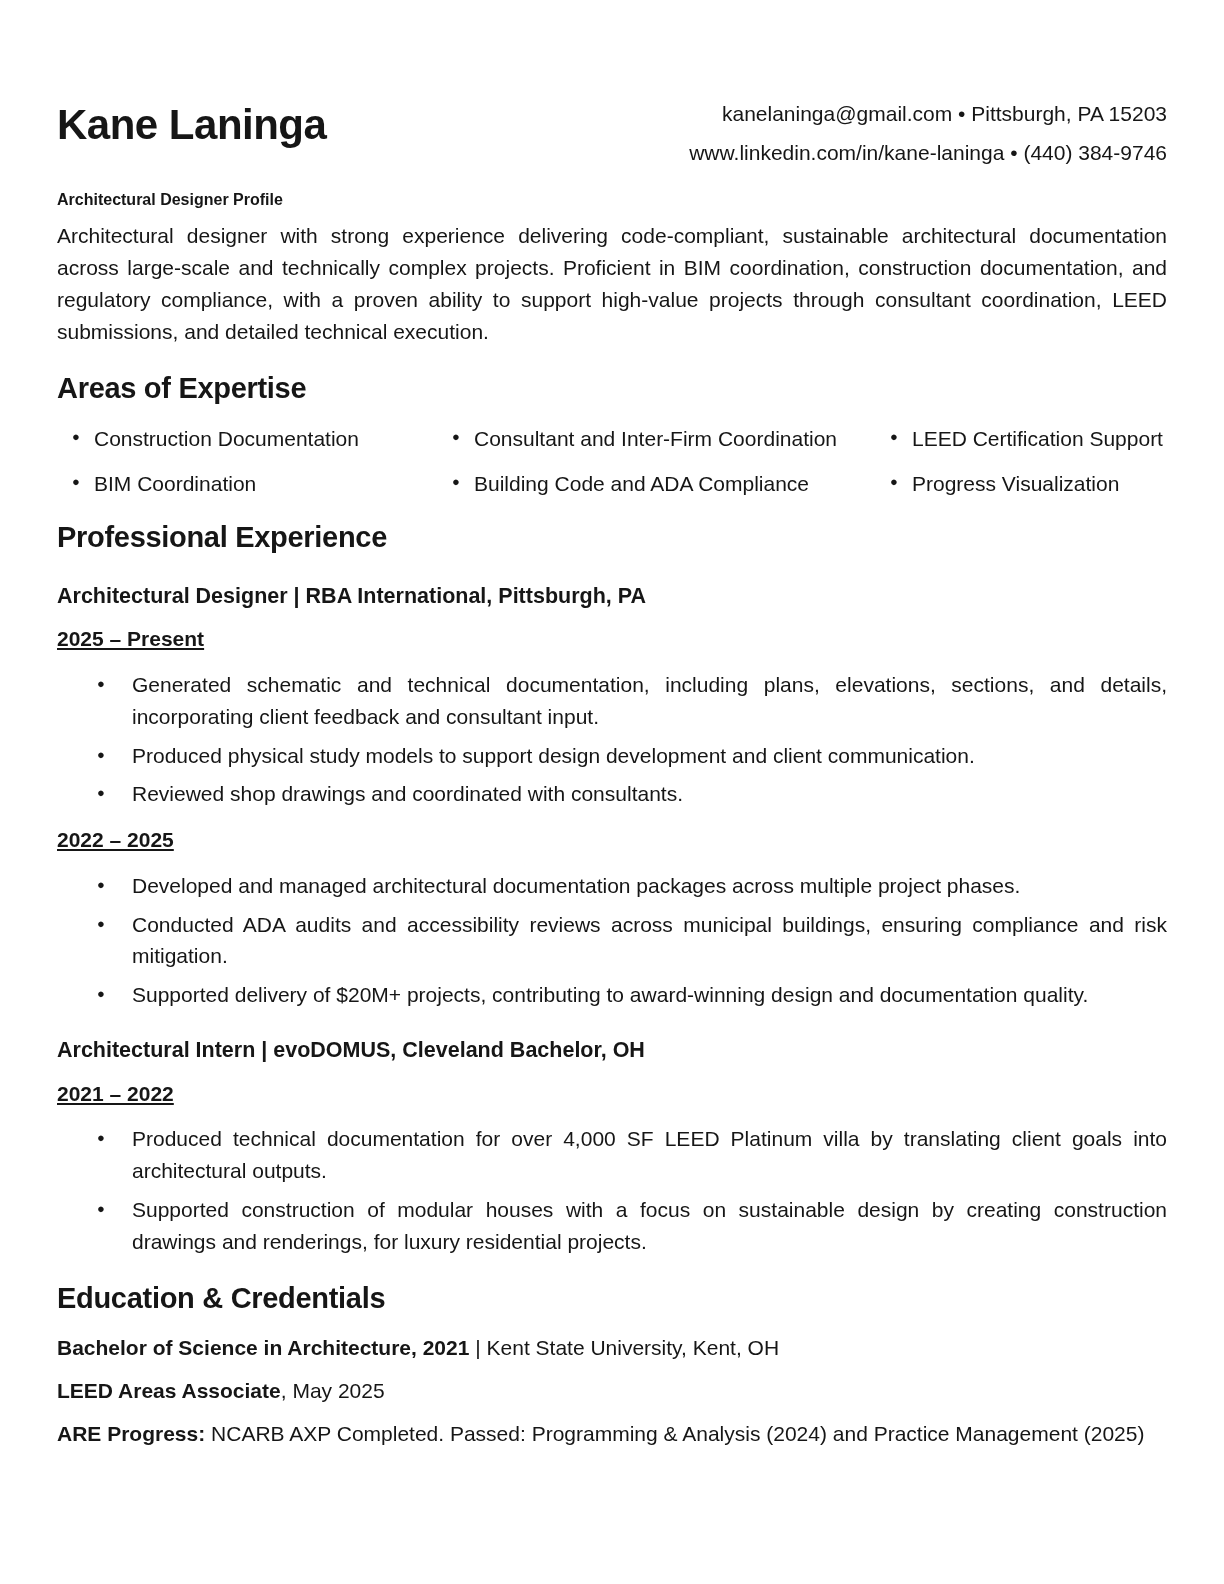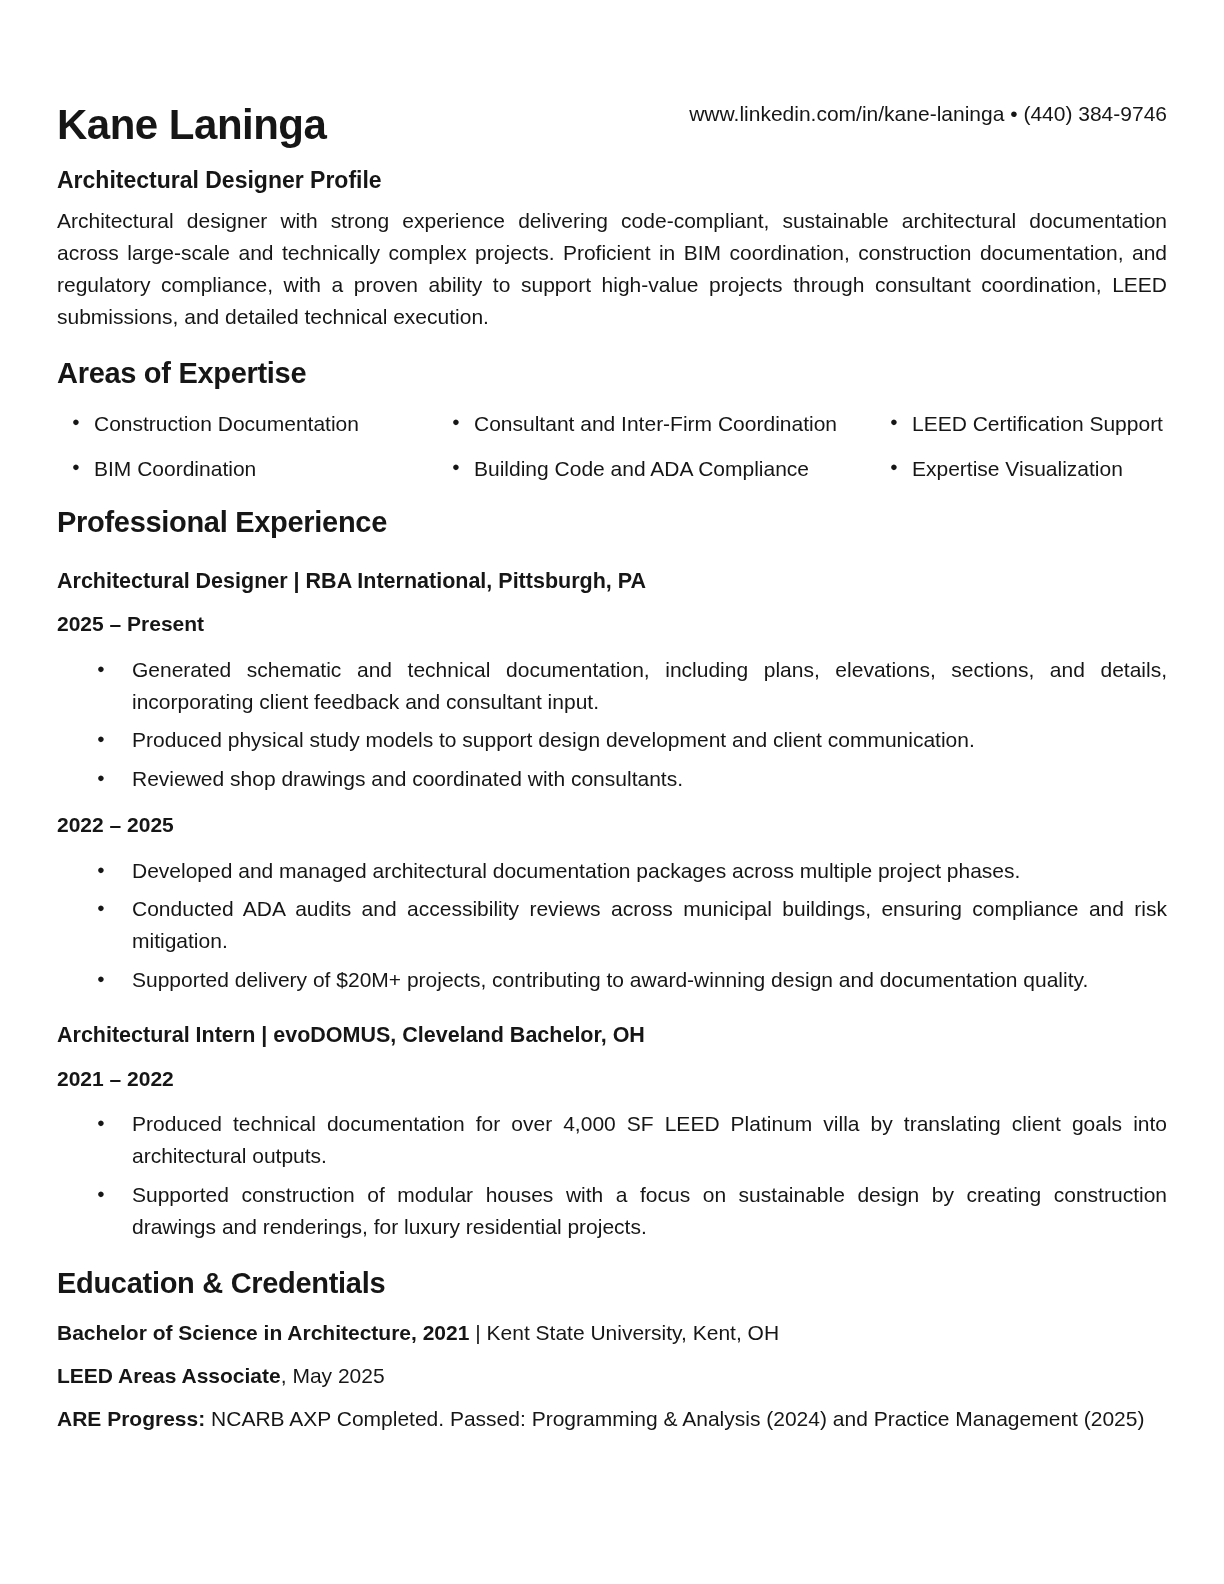--- a/index.html
+++ b/index.html
@@ -21,21 +21,21 @@
     font-size: 42px;
     font-weight: 700;
     line-height: 1.1;
     margin: 8px 0 0 0;
     letter-spacing: -0.5px;
   }
   .contact { text-align: right; line-height: 39px; font-size: 21px; }
 
   
   .sub-heading {
-    font-size: 23px;
+    font-size: 16px;
     font-weight: 700;
     margin: 24px 0 0 0;
     line-height: 1.25;
   }
   .section-heading {
     font-size: 29px;
     font-weight: 700;
     margin: 22px 0 0 0;
     line-height: 1.3;
     letter-spacing: -0.3px;
@@ -59,21 +59,21 @@
   .exp-item::before {
     content: "●";
     position: absolute;
     left: 15px;
     top: 4px;
     font-size: 13px;
   }
 
   
   .job-title { font-size: 21.5px; font-weight: 700; margin: 26px 0 0 0; line-height: 1.25; }
-  .job-dates { font-weight: 700; margin: 17px 0 0 0; line-height: 1.25; }
+  .job-dates { font-weight: 700; margin: 17px 0 0 0; line-height: 1.25; text-decoration: underline; }
   ul.bullets {
     list-style: none;
     margin: 16px 0 0 0;
     padding: 0 0 0 75px;
   }
   ul.bullets li {
     position: relative;
     line-height: 1.52;
     text-align: justify;
     margin: 0 0 7px 0;
@@ -92,40 +92,41 @@
   .edu-line .pipe { font-weight: 400; }
 </style>
 </head>
 <body>
 
 <div class="page">
 
   <div class="header">
     <h1 class="name">Kane Laninga</h1>
     <div class="contact">
+      <div>kanelaninga@gmail.com • Pittsburgh, PA 15203</div>
       <div>www.linkedin.com/in/kane-laninga • (440) 384-9746</div>
     </div>
   </div>
 
   <h3 class="sub-heading" style="margin-top:18px;">Architectural Designer Profile</h3>
   <p class="summary">Architectural designer with strong experience delivering code-compliant, sustainable architectural documentation across large-scale and technically complex projects. Proficient in BIM coordination, construction documentation, and regulatory compliance, with a proven ability to support high-value projects through consultant coordination, LEED submissions, and detailed technical execution.</p>
 
   <h2 class="section-heading">Areas of Expertise</h2>
   <div class="expertise-grid">
     <div>
       <div class="exp-item">Construction Documentation</div>
       <div class="exp-item" style="margin-top:17px;">BIM Coordination</div>
     </div>
     <div>
       <div class="exp-item">Consultant and Inter-Firm Coordination</div>
       <div class="exp-item" style="margin-top:17px;">Building Code and ADA Compliance</div>
     </div>
     <div>
       <div class="exp-item">LEED Certification Support</div>
-      <div class="exp-item" style="margin-top:17px;">Expertise Visualization</div>
+      <div class="exp-item" style="margin-top:17px;">Progress Visualization</div>
     </div>
   </div>
 
   <h2 class="section-heading">Professional Experience</h2>
 
   <div>
     <h3 class="job-title"><span>Architectural Designer</span><span> | </span><span>RBA International, Pittsburgh, PA</span></h3>
     <p class="job-dates">2025 – Present</p>
     <ul class="bullets">
       <li>Generated schematic and technical documentation, including plans, elevations, sections, and details, incorporating client feedback and consultant input.</li>

